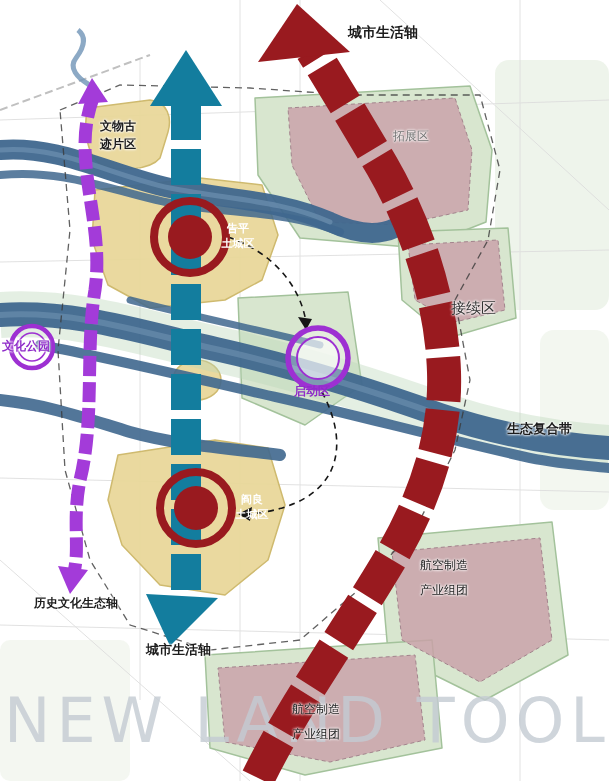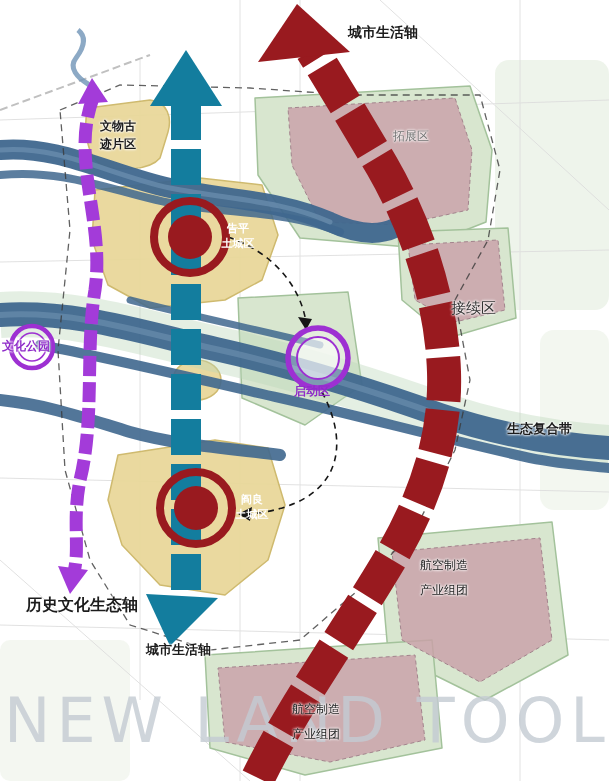--- a/index.html
+++ b/index.html
@@ -155,21 +155,21 @@
   <div class="lbl lines" style="left:420px;top:553px;width:64px;font-size:12px;line-height:25px;color:#222;">
     <span>航空制造</span><br>
     <span>产业组团</span>
   </div>
 
   <div class="lbl lines" style="left:292px;top:697px;width:64px;font-size:12px;line-height:25px;color:#222;">
     <span>航空制造</span><br>
     <span>产业组团</span>
   </div>
 
-  <div class="lbl bold" style="left:26px;top:595px;font-size:16px;">历史文化生态轴</div>
+  <div class="lbl bold" style="left:34px;top:595px;font-size:12px;">历史文化生态轴</div>
 
   <div class="lbl bold" style="left:146px;top:641px;font-size:13px;font-family:Liberation Mono, monospace;">城市生活轴</div>
 
   <div class="node-text" style="left:158px;top:221px;width:64px;">
     <span>告平</span><br>
     <span>土城区</span>
   </div>
 
   <div class="node-text" style="left:164px;top:492px;width:80px;">
     <span>阎良</span><br>

